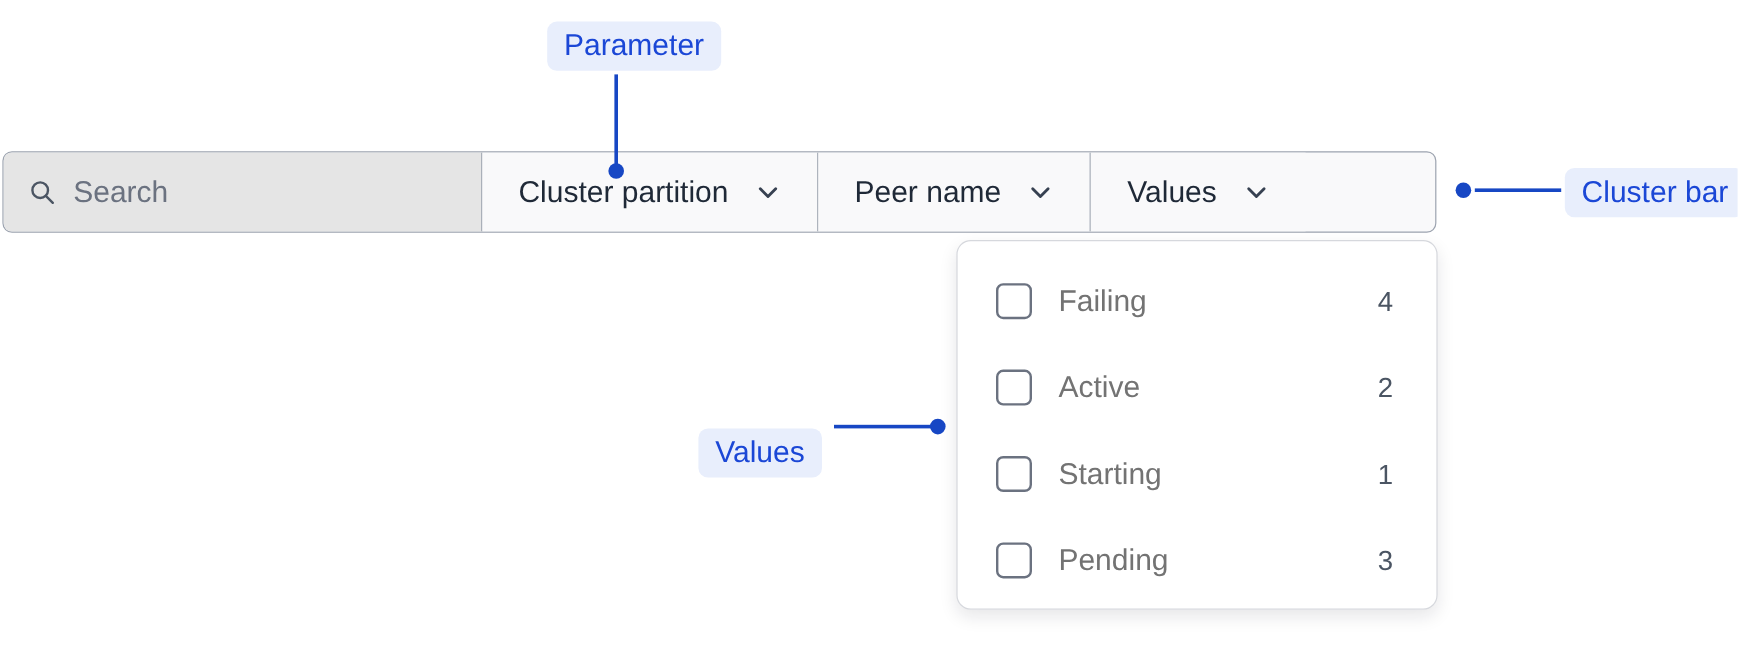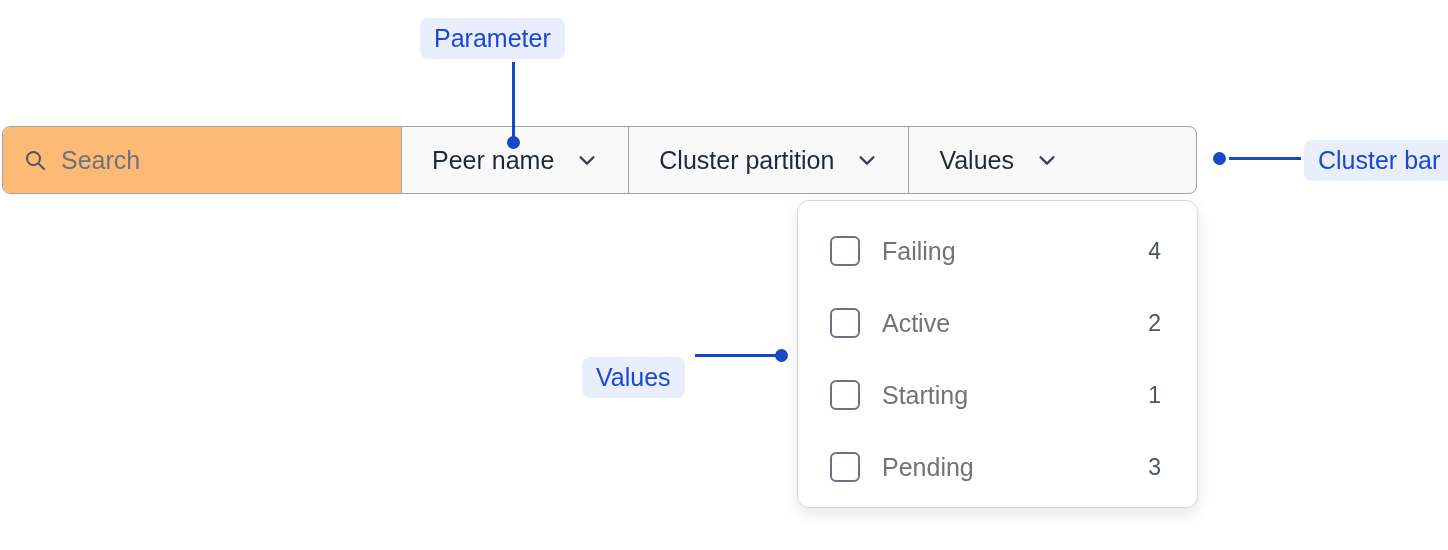--- a/index.html
+++ b/index.html
@@ -26,21 +26,21 @@
     display: flex;
     align-items: stretch;
     border: 1.5px solid #9ca3af;
     border-radius: 8px;
     box-sizing: border-box;
     background: #f9f9fa;
     overflow: hidden;
   }
   .search-cell {
     width: 399px;
-    background: #fdba74;
+    background: #e5e5e5;
     display: flex;
     align-items: center;
     gap: 14px;
     padding: 0 20px;
     box-sizing: border-box;
     border-right: 1.5px solid #9ca3af;
   }
   .search-icon {
     flex: 0 0 auto;
     width: 24px;
@@ -135,21 +135,21 @@
   .ann-pill {
     position: absolute;
     background: #e8eefc;
     color: #1b47d6;
     font-size: 25px;
     border-radius: 8px;
     padding: 6px 14px;
     white-space: nowrap;
     box-sizing: border-box;
   }
-  #ann-parameter { left: 420px; top: 18px; }
+  #ann-parameter { left: 456px; top: 18px; }
   #ann-filterbar { left: 1304px; top: 140px; }
   #ann-values    { left: 582px; top: 357px; }
 
   .ann-line-v {
     position: absolute;
     width: 3px;
     background: #1747c4;
   }
   .ann-line-h {
     position: absolute;
@@ -179,28 +179,28 @@
 
   <div class="search-cell">
     <svg class="search-icon" viewBox="0 0 24 24" fill="none" stroke="currentColor" stroke-width="2" stroke-linecap="round">
       <circle cx="10.5" cy="10.5" r="6.5"></circle>
       <line x1="15.4" y1="15.4" x2="21" y2="21"></line>
     </svg>
     <input class="search-input" type="text" placeholder="Search" value="" style="">
   </div>
 
   <div class="filter-seg">
-    <span class="seg-label">Peer name</span>
+    <span class="seg-label">Cluster partition</span>
     <svg class="chevron" viewBox="0 0 24 24" fill="none" stroke="currentColor" stroke-width="2.6" stroke-linecap="round" stroke-linejoin="round">
       <polyline points="5,9 12,16 19,9"></polyline>
     </svg>
   </div>
 
   <div class="filter-seg">
-    <span class="seg-label">Cluster partition</span>
+    <span class="seg-label">Peer name</span>
     <svg class="chevron" viewBox="0 0 24 24" fill="none" stroke="currentColor" stroke-width="2.6" stroke-linecap="round" stroke-linejoin="round">
       <polyline points="5,9 12,16 19,9"></polyline>
     </svg>
   </div>
 
   <div class="filter-seg">
     <span class="seg-label">Values</span>
     <svg class="chevron" viewBox="0 0 24 24" fill="none" stroke="currentColor" stroke-width="2.6" stroke-linecap="round" stroke-linejoin="round">
       <polyline points="5,9 12,16 19,9"></polyline>
     </svg>

